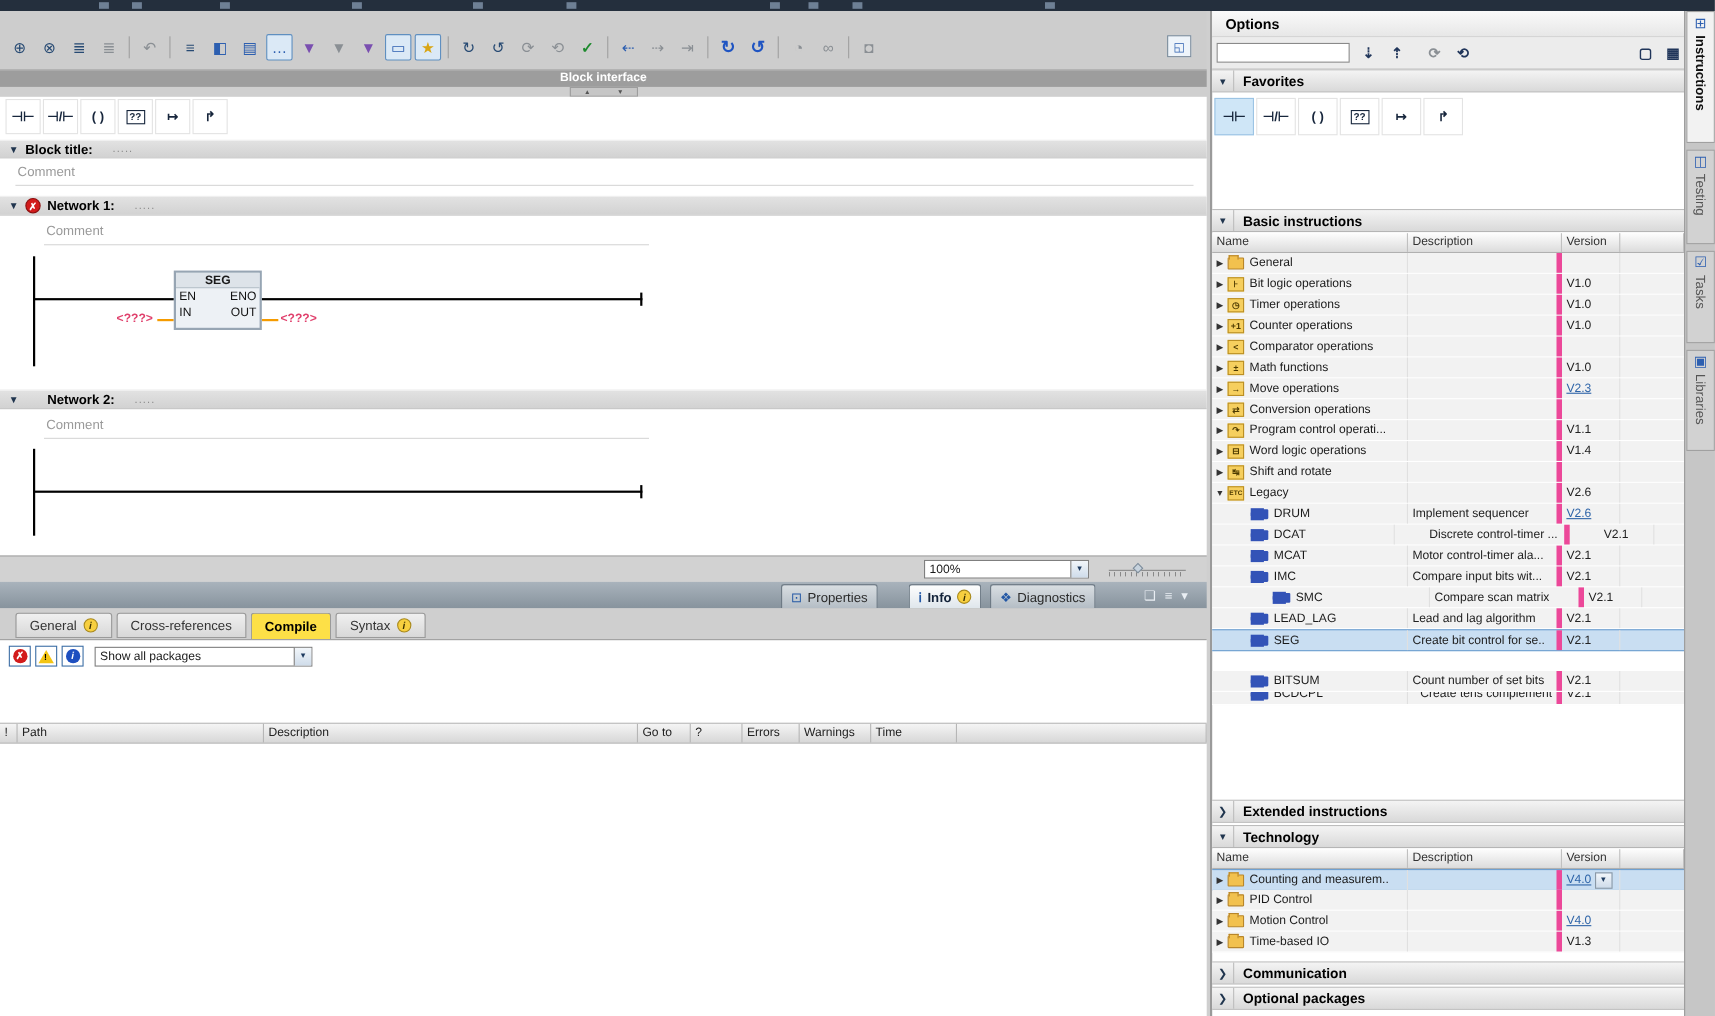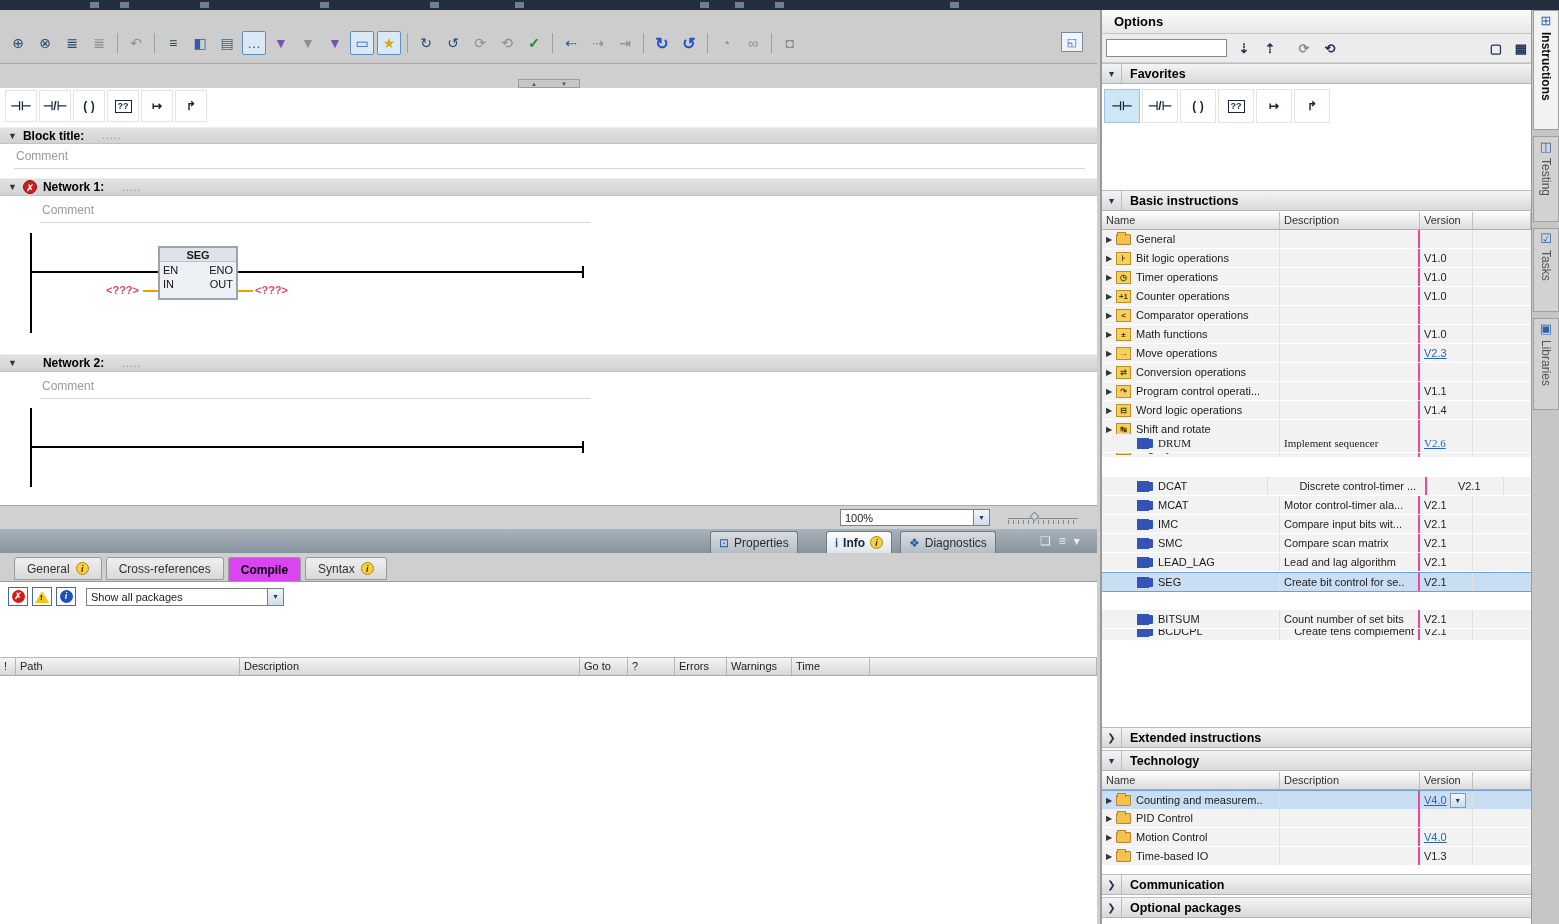--- a/index.html
+++ b/index.html
@@ -81,21 +81,21 @@
   .mtab .ticon { color:#2458a5; font-size:12px; }
   .ibadge { width:13px; height:13px; border-radius:50%; background:#f7cf3f; border:1px solid #a8891c;
     color:#3a2f00; font-size:9px; font-weight:bold; font-style:italic; text-align:center; line-height:12px; }
   #win-icons { position:absolute; left:1040px; top:5px; display:flex; gap:8px; color:#e9eef3; font-size:12px; }
 
   
   #bottom-panel { left:0; top:553px; width:1097px; height:371px; background:#cfcfcf; }
   #subtabs { position:absolute; left:14px; top:4px; display:flex; gap:4px; }
   .stab { height:23px; border:1px solid #9a9a9a; border-radius:3px 3px 0 0; background:linear-gradient(#f0f0f0,#d8d8d8);
     display:flex; align-items:center; gap:6px; padding:0 12px; font-size:12px; color:#333; }
-  .stab.active { background:#d946ef; font-weight:bold; color:#000; height:26px; border-bottom-color:#fff; }
+  .stab.active { background:#fde047; font-weight:bold; color:#000; height:26px; border-bottom-color:#fff; }
   #bp-content { position:absolute; left:0; top:28px; width:1097px; height:343px; background:#fff; border-top:1px solid #9a9a9a; }
   #filter-row { position:absolute; left:8px; top:5px; display:flex; gap:4px; align-items:center; }
   .fbtn { width:20px; height:19px; border:1px solid #3c6ea5; background:#fff; display:flex; align-items:center; justify-content:center; }
   .dot-err { width:13px; height:13px; border-radius:50%; background:#d21b1b; color:#fff; font-size:9px; font-weight:bold; text-align:center; line-height:13px; }
   .dot-warn { width:0; height:0; border-left:7px solid transparent; border-right:7px solid transparent;
     border-bottom:12px solid #f4c513; position:relative; }
   .dot-warn:after { content:"!"; position:absolute; left:-2px; top:2px; font-size:8px; font-weight:bold; color:#000; }
   .dot-info { width:13px; height:13px; border-radius:50%; background:#1d4fc0; color:#fff; font-size:9px; font-weight:bold; font-style:italic; text-align:center; line-height:13px; }
   #msg-filter { position:relative; width:198px; height:18px; margin-left:6px; }
   #msg-header { position:absolute; left:0; top:75px; width:1097px; height:19px; display:flex;
@@ -113,21 +113,21 @@
   .sec-hdr { position:absolute; left:0; width:429px; height:21px; background:linear-gradient(#f4f4f4,#d9d9d9);
     border-top:1px solid #bdbdbd; border-bottom:1px solid #b5b5b5; display:flex; align-items:stretch; }
   .sec-hdr .chev { width:20px; border-right:1px solid #bdbdbd; display:flex; align-items:center; justify-content:center;
     color:#20354e; font-size:10px; }
   .sec-hdr b { font-size:12.5px; padding:3px 0 0 8px; color:#000; }
   .tree-header { position:absolute; left:0; width:429px; height:18px; display:flex;
     background:linear-gradient(#fdfdfd,#dcdcdc); border-bottom:1px solid #b0b0b0; }
   .tree-header .col { border-right:1px solid #c0c0c0; padding:2px 4px; font-size:11px; color:#333; }
   .trow { position:absolute; left:0; width:429px; height:19px; display:flex; background:#f2f2f2; border-bottom:1px solid #fff; }
   .trow .ncell { width:178px; display:flex; align-items:center; overflow:hidden; white-space:nowrap; border-right:1px solid #e0e0e0; }
-  .trow .dcell { width:140px; padding:3px 4px; overflow:hidden; white-space:nowrap; border-right:2px solid #ec4899; color:#222; }
+  .trow .dcell { width:140px; padding:3px 4px; overflow:hidden; white-space:nowrap; border-right:5px solid #ec4899; color:#222; }
   .trow .vcell { width:53px; padding:3px 4px; border-right:1px solid #e0e0e0; color:#222; display:flex; align-items:center; gap:3px; }
   .trow .fcell { flex:1; }
   .trow.sel { background:#c9def2; border-top:1px solid #6fa0d0; border-bottom:1px solid #6fa0d0; height:20px; }
   .tchev { width:14px; text-align:center; color:#333; font-size:8px; flex:none; }
   .cat-icon { width:15px; height:13px; background:#f6cf5e; border:1px solid #bb8f24; color:#4d3a00;
     font-size:8px; font-weight:bold; text-align:center; line-height:12px; margin-right:5px; flex:none; overflow:hidden; }
   .folder-icon { width:15px; height:11px; background:#f2c14e; border:1px solid #b8862a; border-radius:1px;
     position:relative; margin-right:5px; flex:none; }
   .folder-icon:before { content:""; position:absolute; left:0; top:-3px; width:7px; height:3px; background:#f2c14e; border:1px solid #b8862a; border-bottom:none; }
   .instr-icon { width:14px; height:9px; background:#3353b7; border-radius:1px; margin-right:5px; flex:none;
@@ -196,20 +196,21 @@
         <span class="tbtn bluebold">↺</span>
         <span class="tsep"></span>
         <span class="tbtn muted">◔</span>
         <span class="tbtn muted">∞</span>
         <span class="tsep"></span>
         <span class="tbtn muted">◘</span>
       </div>
     <div id="toolbar-right-icon">◱</div>
   </div>
 
+  <div class="abs" id="block-interface-bar">Block interface</div>
   <div class="abs" id="bi-handle">
       <span>▲</span>
       <span>▼</span>
     </div>
 
   <div class="abs" id="editor">
     <div id="lad-favorites">
         <span class="ladbtn">
           <span>⊣⊢</span>
         </span>
@@ -539,21 +540,21 @@
             <span class="tchev">▼</span>
             <span class="cat-icon" style="font-size: 6px;">ETC</span>
             <span>Legacy</span>
           </span>
           <span class="dcell"></span>
           <span class="vcell">
             <span>V2.6</span>
           </span>
           <span class="fcell"></span>
         </div>
-        <div class="trow" style="top: 424px; font-family: Liberation Serif, serif;">
+        <div class="trow" style="top: 448px;">
           <span class="ncell">
             <span class="tchev"></span>
             <span style="width: 20px; flex: 0 0 auto;"></span>
             <span class="instr-icon"></span>
             <span>DRUM</span>
           </span>
           <span class="dcell">Implement sequencer</span>
           <span class="vcell">
             <span class="vlink">V2.6</span>
           </span>
@@ -591,21 +592,21 @@
             <span style="width: 20px; flex: 0 0 auto;"></span>
             <span class="instr-icon"></span>
             <span>IMC</span>
           </span>
           <span class="dcell">Compare input bits wit...</span>
           <span class="vcell">
             <span>V2.1</span>
           </span>
           <span class="fcell"></span>
         </div>
-        <div class="trow" style="top: 524px;">
+        <div class="trow" style="top: 524px; padding-left: 20px;">
           <span class="ncell">
             <span class="tchev"></span>
             <span style="width: 20px; flex: 0 0 auto;"></span>
             <span class="instr-icon"></span>
             <span>SMC</span>
           </span>
           <span class="dcell">Compare scan matrix</span>
           <span class="vcell">
             <span>V2.1</span>
           </span>

